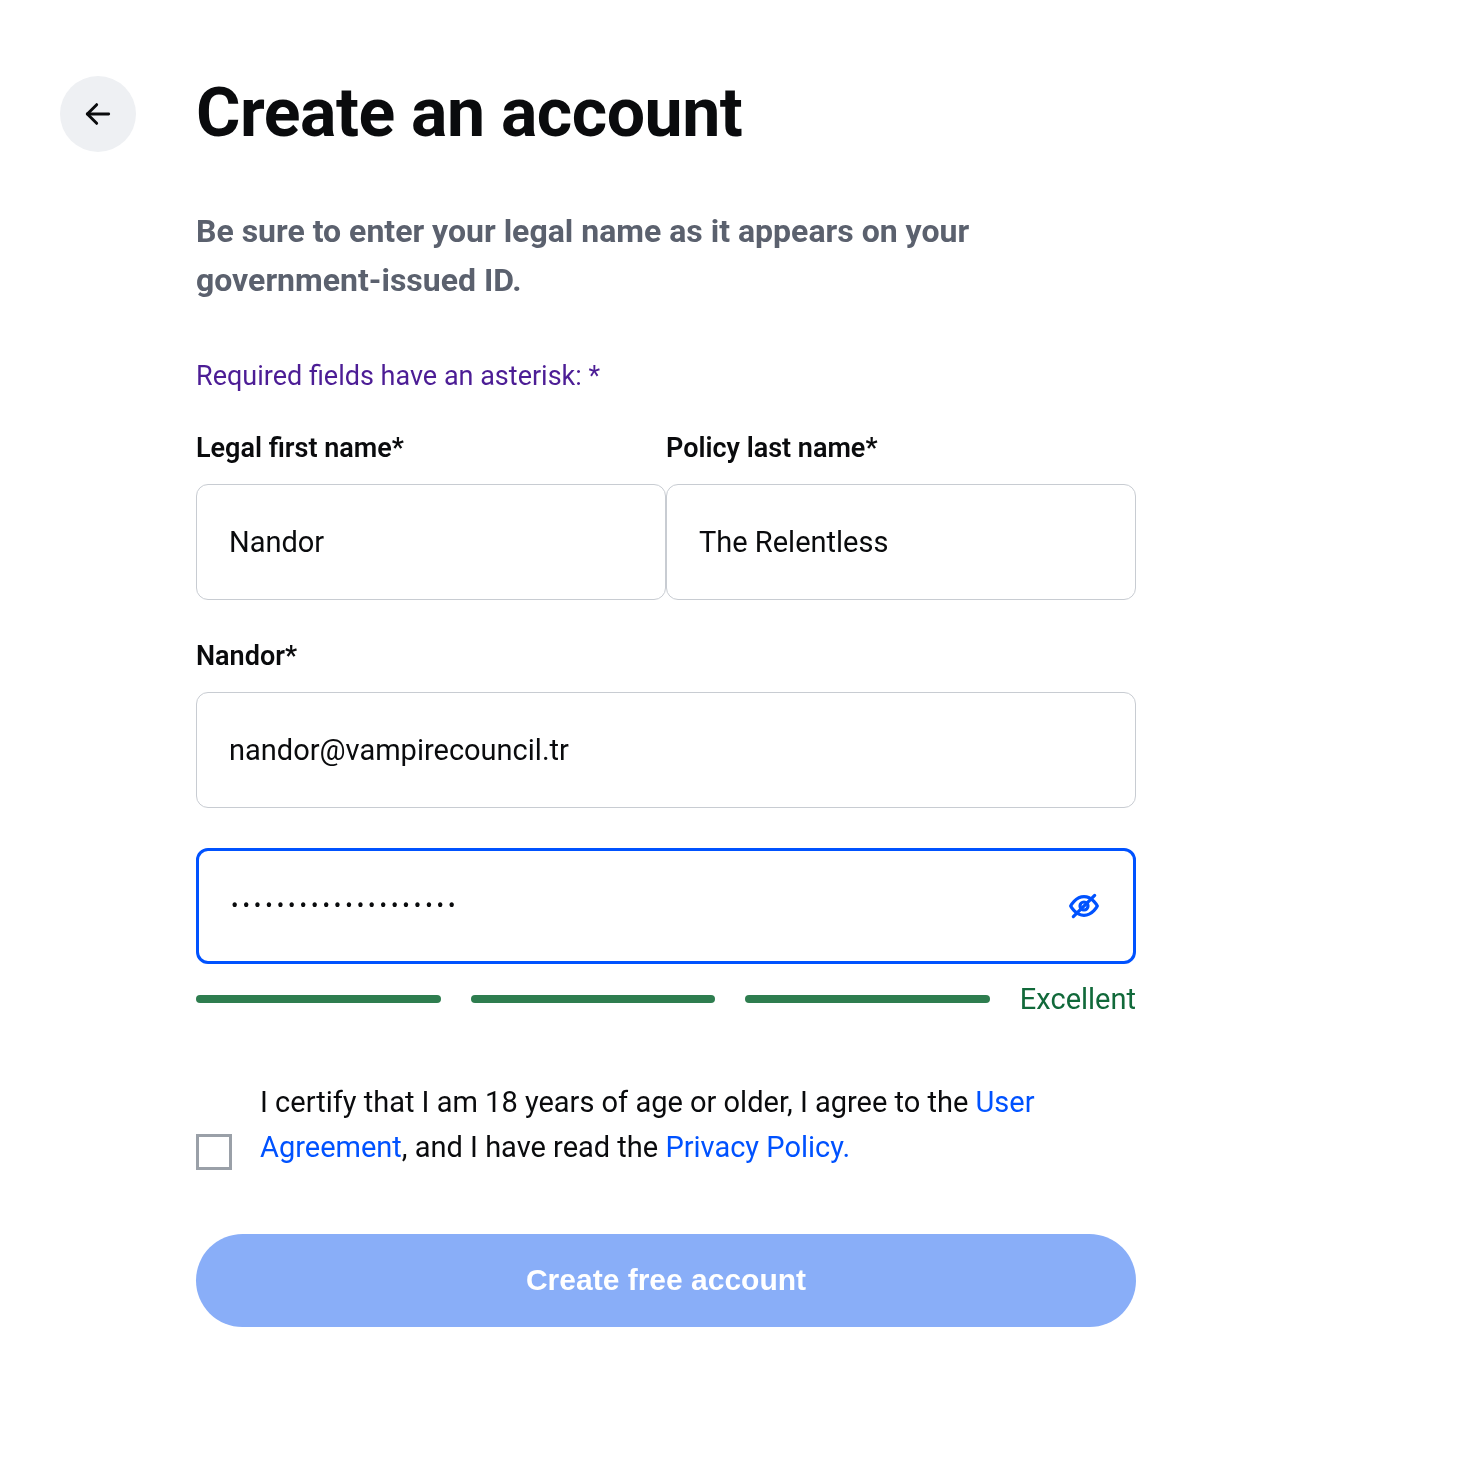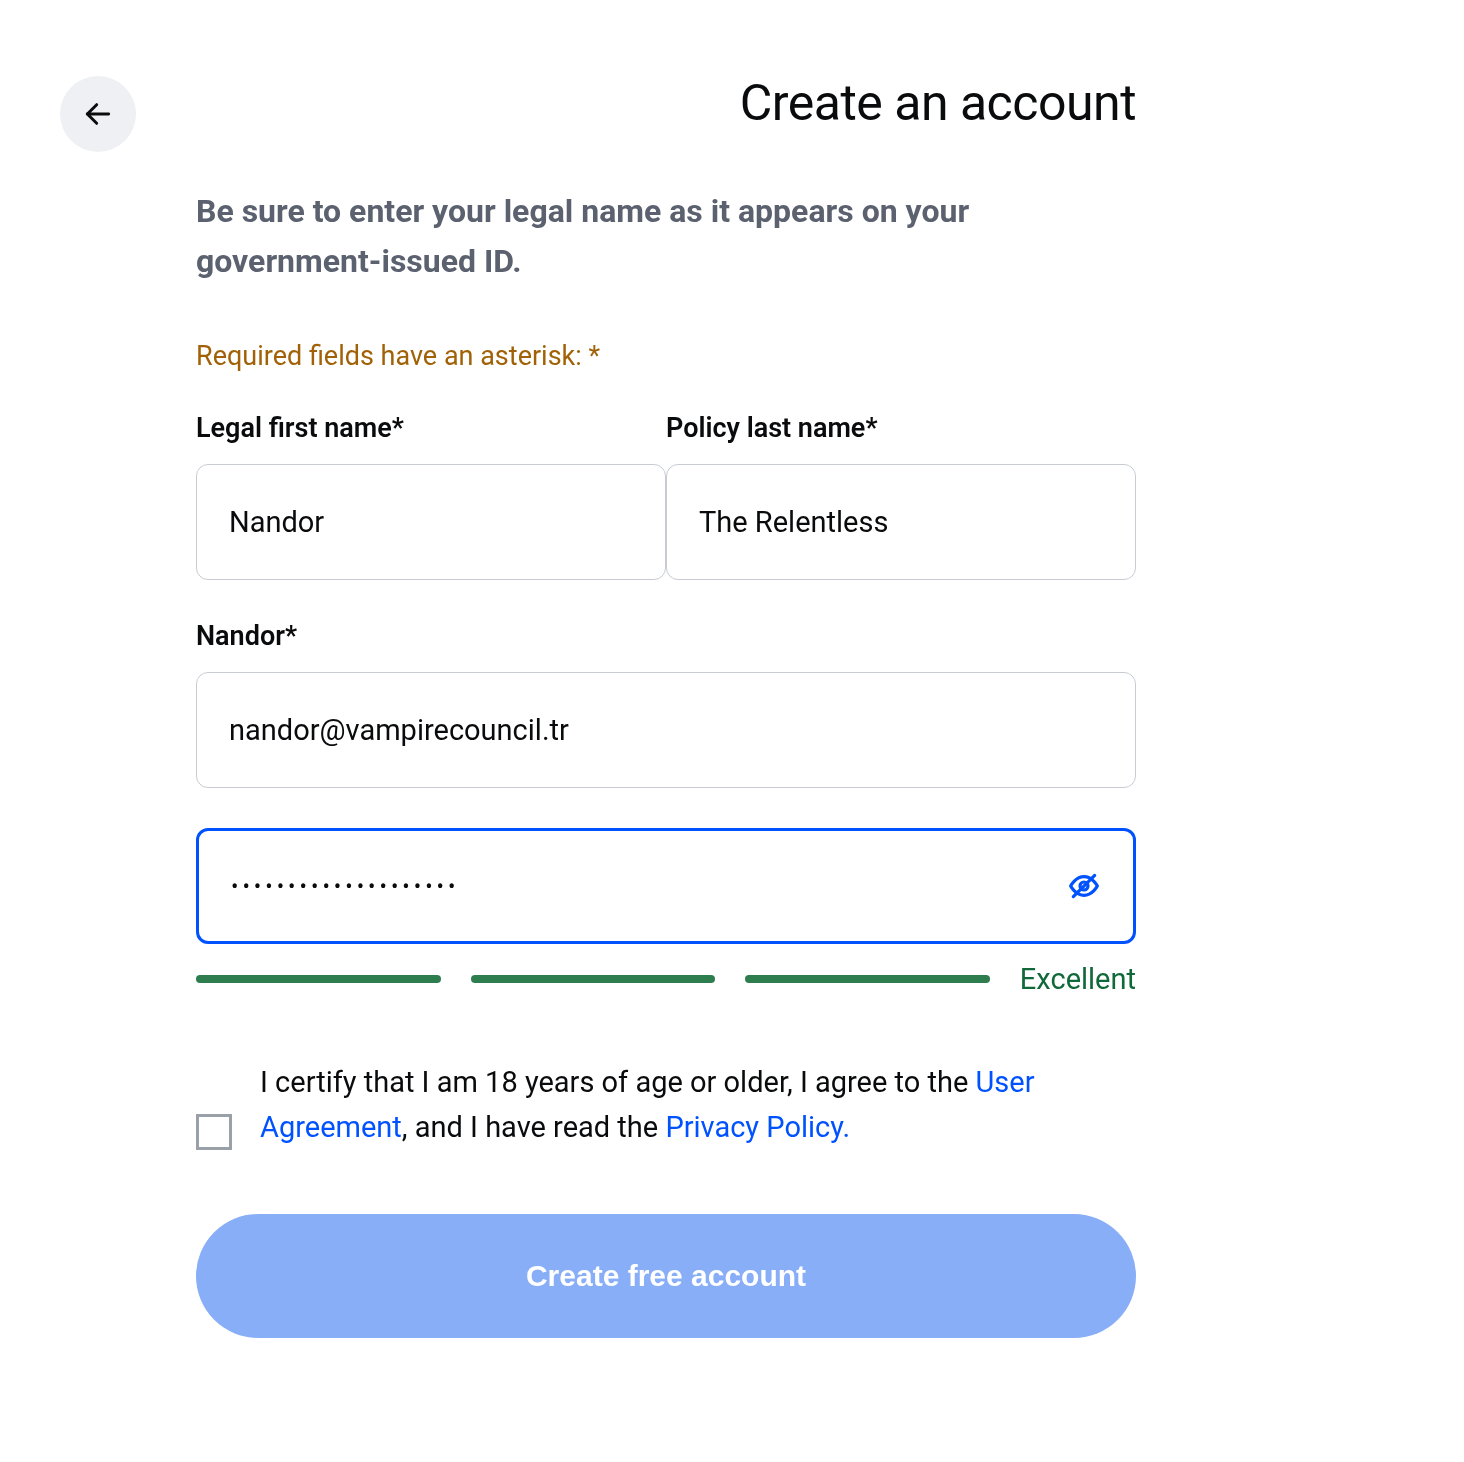--- a/index.html
+++ b/index.html
@@ -34,37 +34,36 @@
     }
     .back-btn svg {
       width: 32px;
       height: 32px;
     }
     .content {
       flex: 1;
       max-width: 940px;
     }
     h1 {
-      font-size: 50px;
-      font-weight: 400;
+      font-size: 68px;
+      font-weight: 700;
       letter-spacing: -0.5px;
       margin-bottom: 56px;
       line-height: 1.1;
-      text-align: right;
     }
     .subtitle {
       font-size: 32px;
       color: #5b616e;
       line-height: 1.55;
       margin-bottom: 54px;
       font-weight: bold;
     }
     .required-note {
       font-size: 27px;
-      color: #a16207;
+      color: #4c1d95;
       margin-bottom: 40px;
     }
     .form-row {
       display: flex;
       margin-bottom: 40px;
     }
     .form-group {
       flex: 1;
     }
     .form-group.full {
@@ -163,21 +162,21 @@
       font-size: 29px;
       line-height: 1.55;
       color: #0a0b0d;
     }
     .checkbox-label a {
       color: #0052ff;
       text-decoration: none;
     }
     .submit-btn {
       width: 100%;
-      height: 124px;
+      height: 93px;
       border-radius: 62px;
       border: none;
       background: #89aef8;
       color: #fff;
       font-size: 30px;
       font-weight: 600;
       cursor: pointer;
     }
   </style>
 </head>

